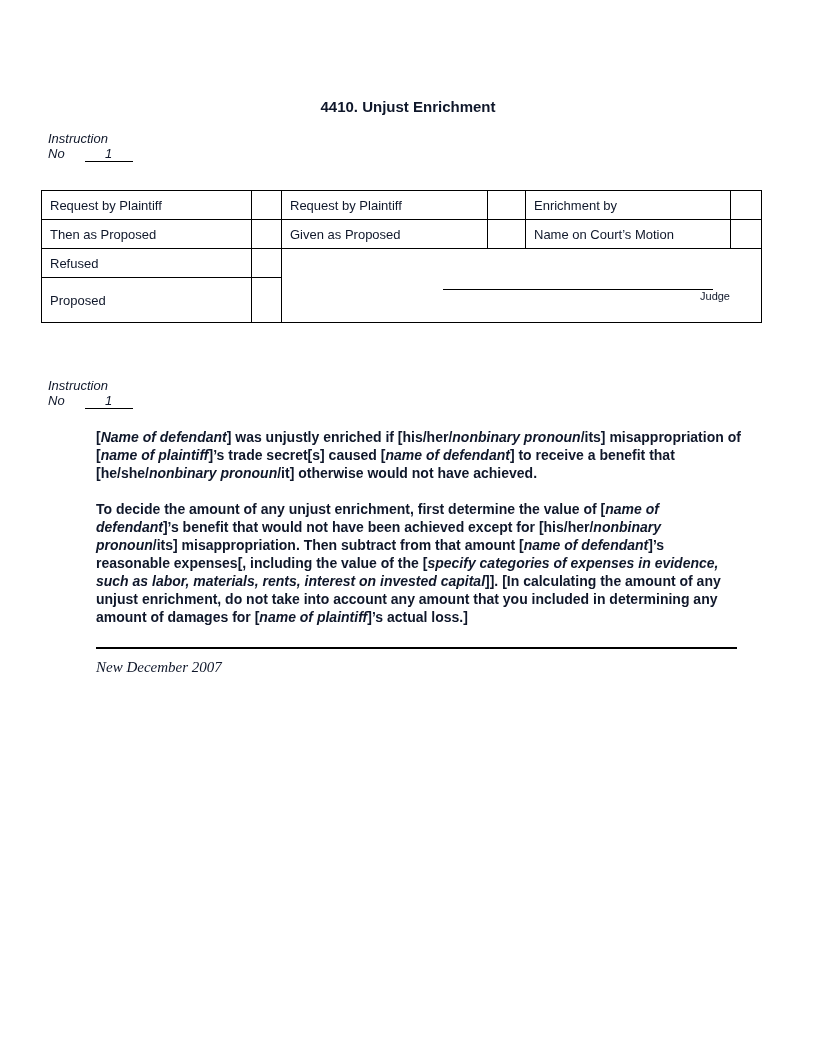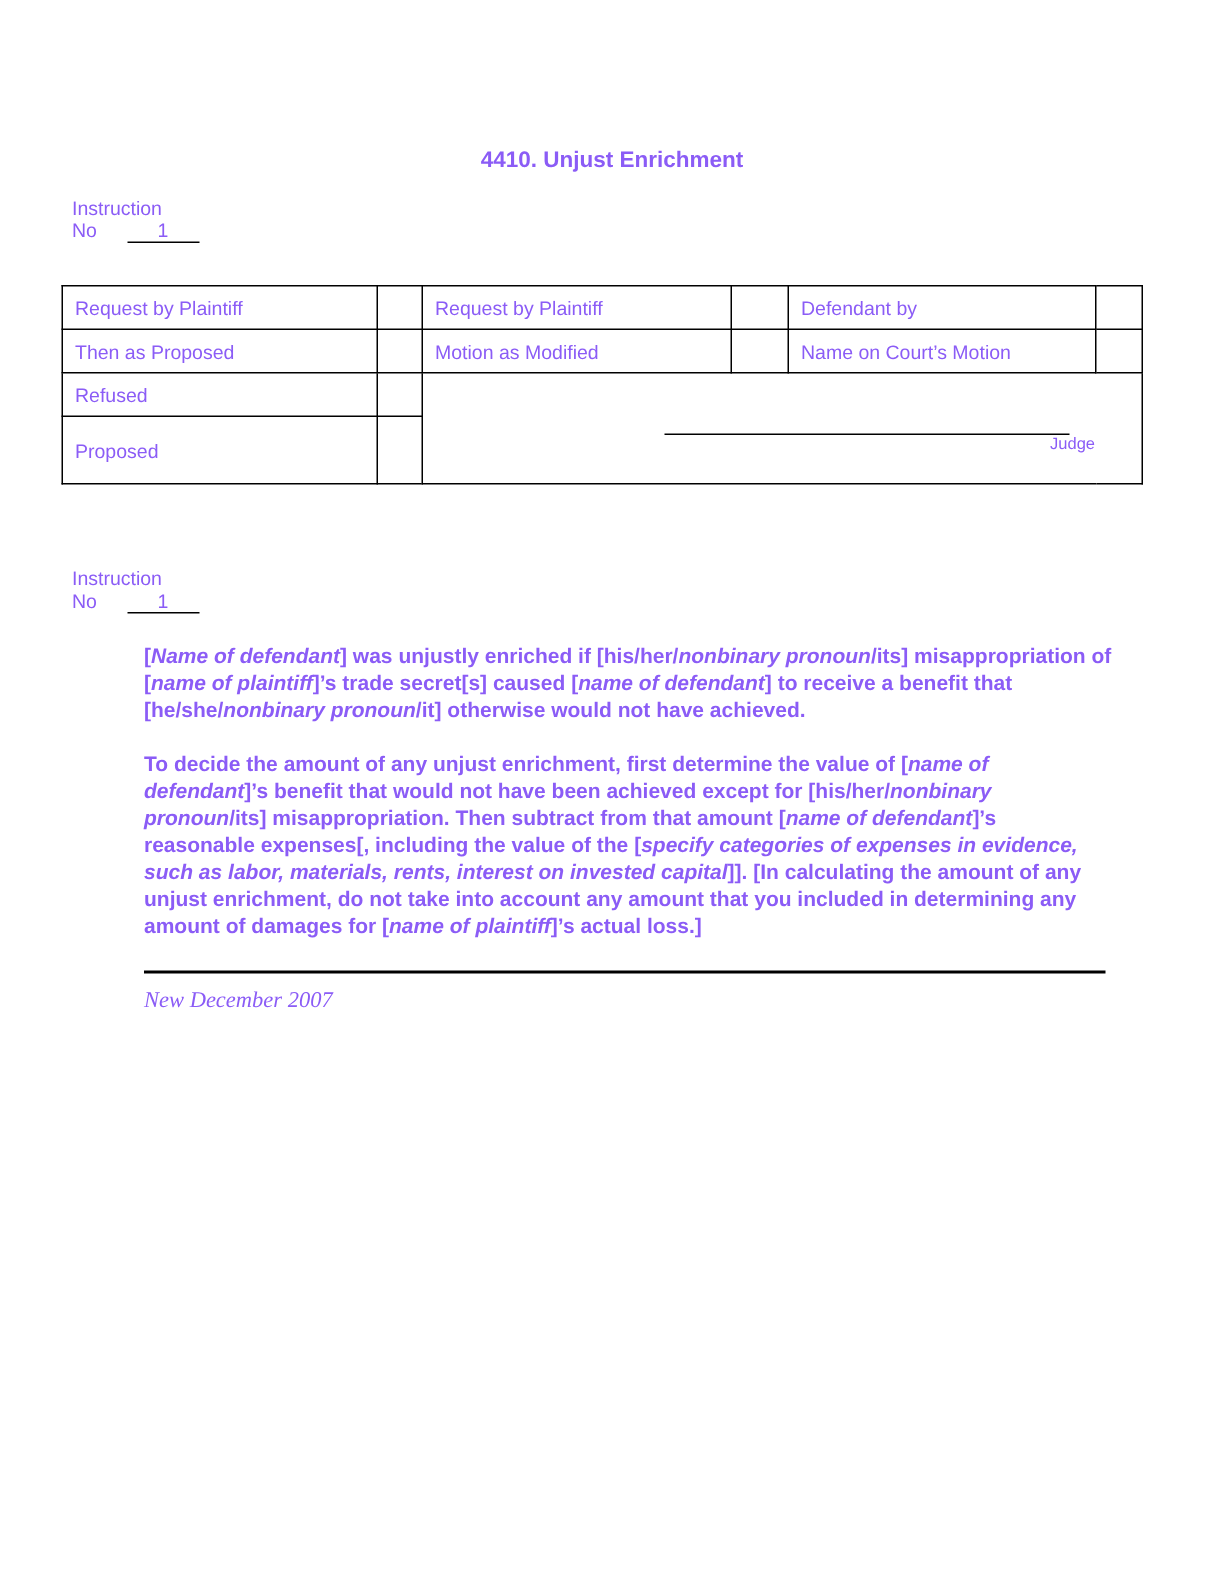--- a/index.html
+++ b/index.html
@@ -1,36 +1,37 @@
 <!DOCTYPE html>
 <html><head>
 <meta charset="utf-8">
 <style>
   * { margin: 0; padding: 0; box-sizing: border-box; }
   html, body { background: #ffffff; }
   .page {
     width: 816px;
     height: 1056px;
     background: #ffffff;
-    color: #8b5cf6;
+    color: #0f172a;
     font-family: "Liberation Sans", sans-serif;
     position: relative;
     overflow: hidden;
   }
   .title {
     font-size: 15px;
     line-height: 17px;
     font-weight: bold;
     text-align: center;
     padding-top: 98px;
   }
   .instr-block {
     margin: 16px 0 0 48px;
     font-size: 13px;
     line-height: 15px;
+    font-style: italic;
   }
   .instr-block.second { margin-top: 55px; }
   .no-value {
     display: inline-block;
     width: 48px;
     margin-left: 20px;
     border-bottom: 1px solid #000;
     text-align: center;
   }
   .form-table {
@@ -106,27 +107,27 @@
       <col style="width:38px">
       <col style="width:205px">
       <col style="width:31px">
     </colgroup>
     <tbody>
         <tr class="r">
       <td>Request by Plaintiff</td>
       <td class="box"></td>
       <td>Request by Plaintiff</td>
       <td class="box"></td>
-      <td>Defendant by</td>
+      <td>Enrichment by</td>
       <td class="box"></td>
     </tr>
     <tr class="r">
       <td>Then as Proposed</td>
       <td class="box"></td>
-      <td>Motion as Modified</td>
+      <td>Given as Proposed</td>
       <td class="box"></td>
       <td>Name on Court’s Motion</td>
       <td class="box"></td>
     </tr>
     <tr class="r">
       <td>Refused</td>
       <td class="box"></td>
       <td class="merged" colspan="4" rowspan="2">
         <div class="sig-line"></div>
         <div class="judge">Judge</div>

